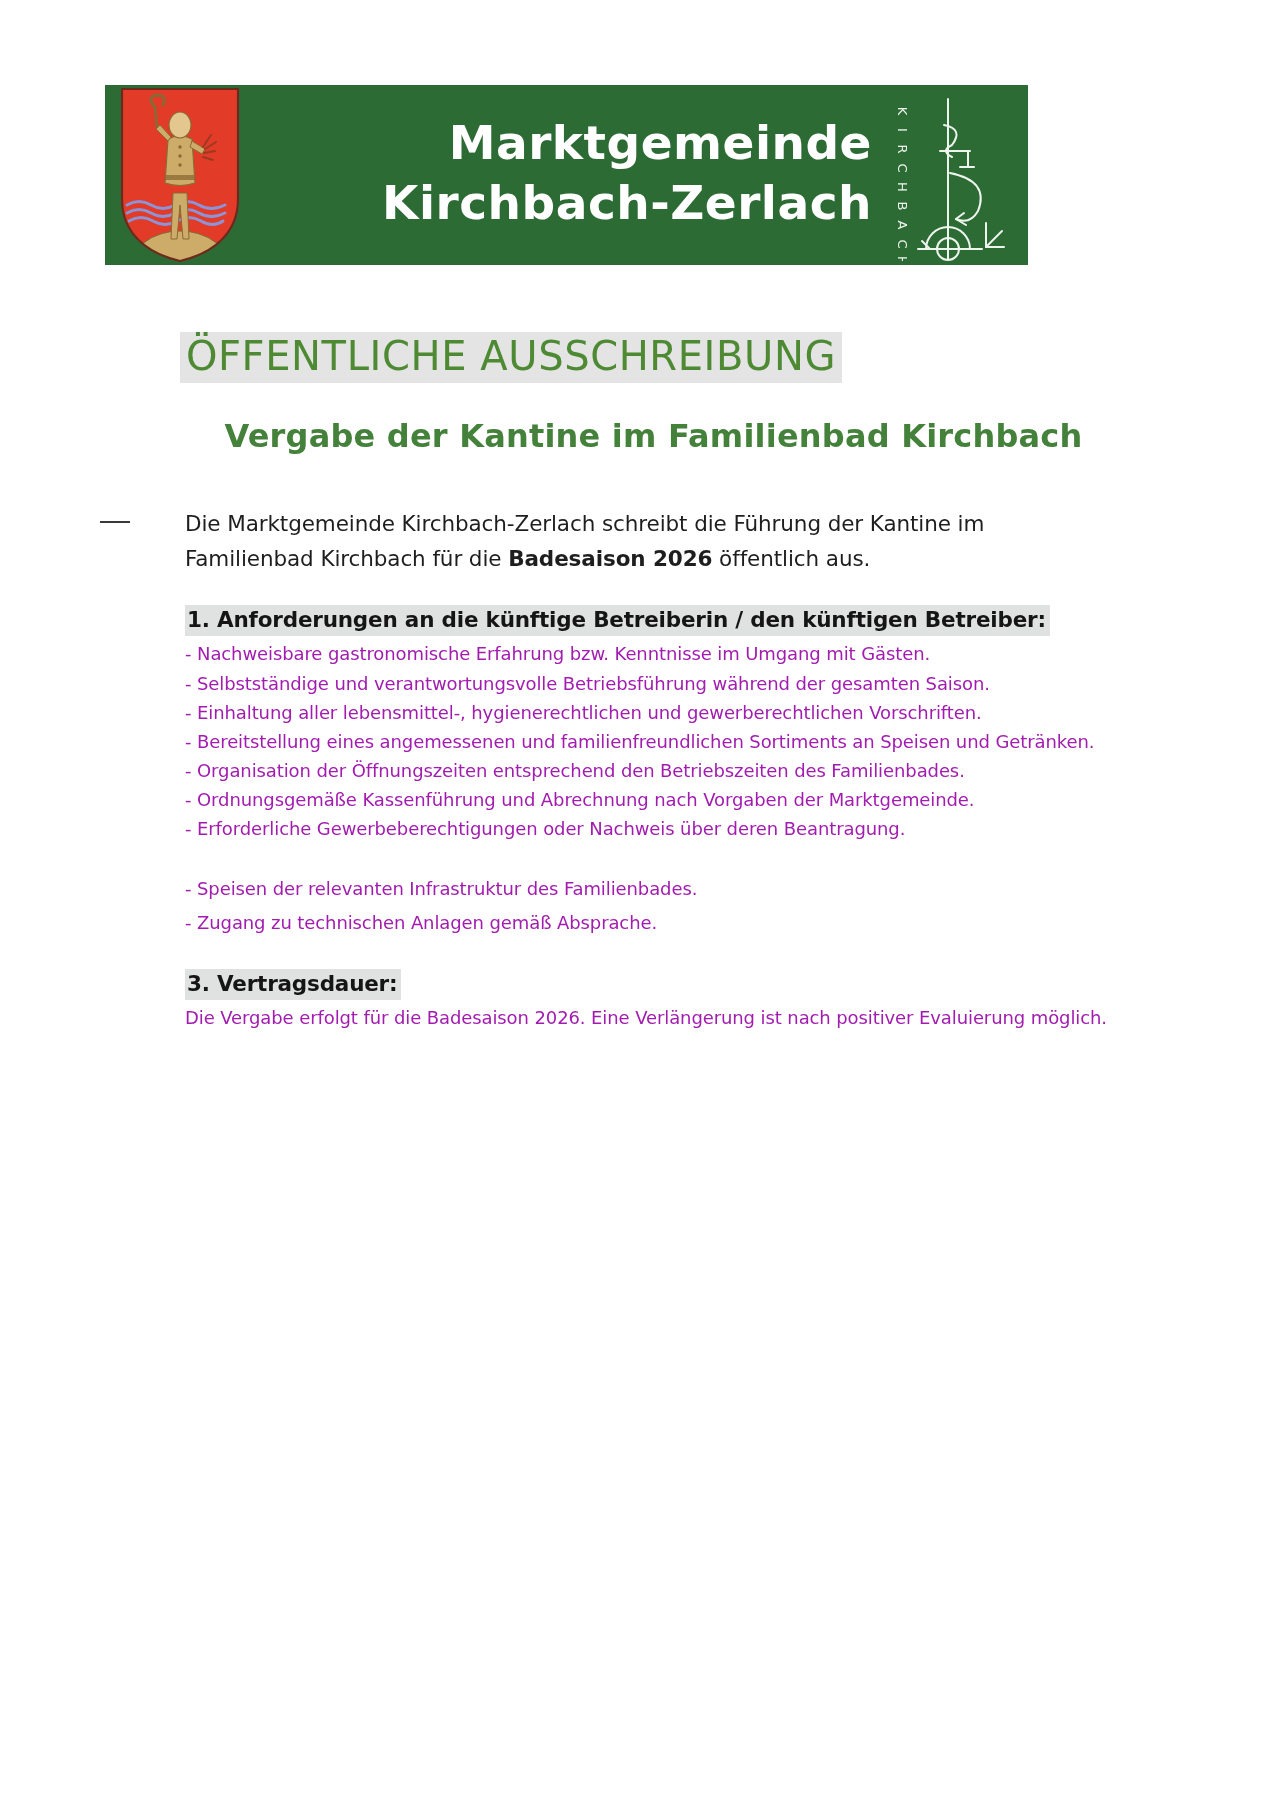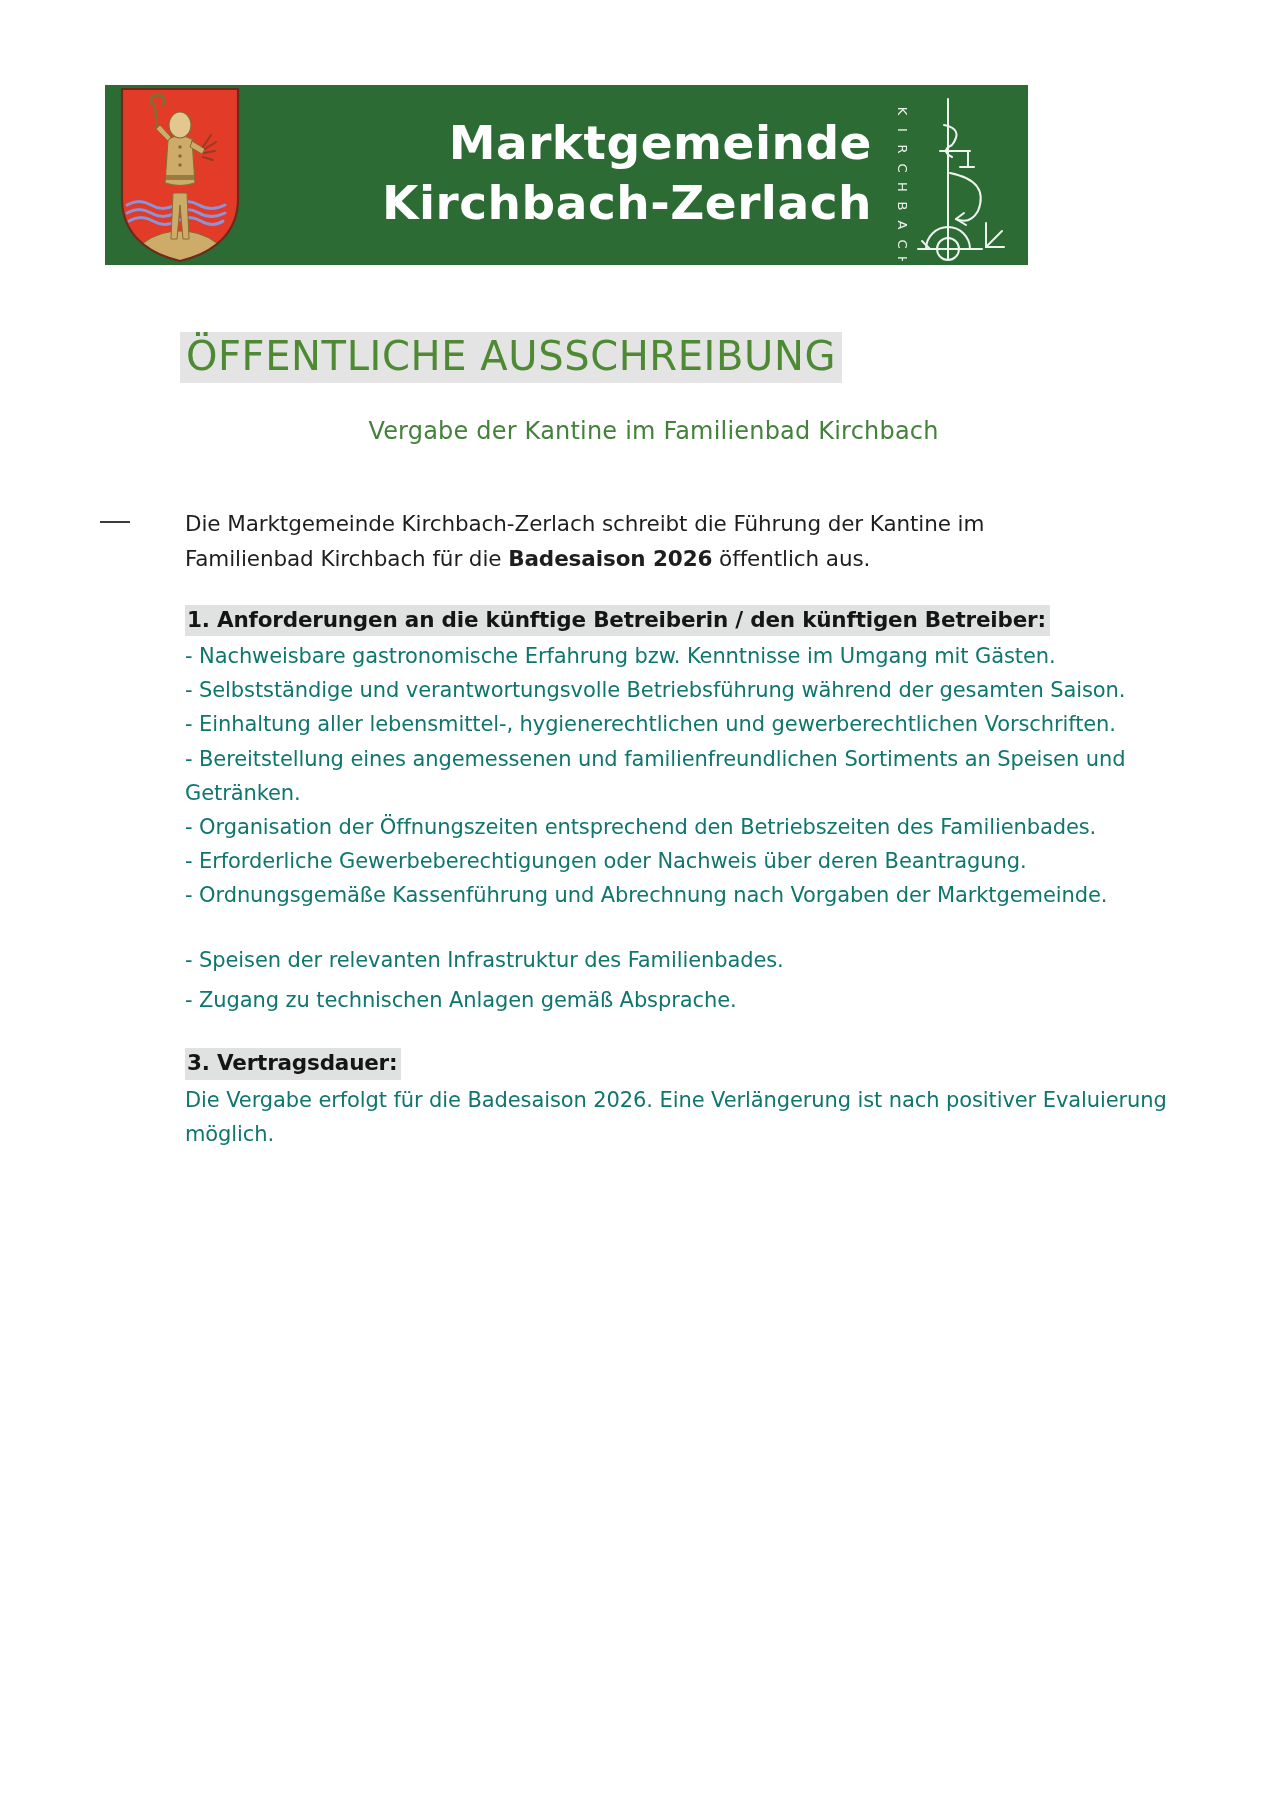--- a/index.html
+++ b/index.html
@@ -96,22 +96,22 @@
   .doc-subtitle-row {
     position: absolute;
     left: 0;
     top: 418px;
     width: 1278px;
     text-align: center;
   }
   .doc-subtitle {
     display: inline-block;
     font-family: "DejaVu Sans", sans-serif;
-    font-size: 24px;
-    font-weight: 400;
+    font-size: 32px;
+    font-weight: 700;
     color: #44813a;
     letter-spacing: 0.2px;
     line-height: 1.15;
     margin-left: 29px;
   }
 
   
   .body-area {
     position: absolute;
     left: 0;
@@ -158,22 +158,22 @@
     line-height: 1.34;
     padding: 1px 4px 2px 2px;
     letter-spacing: -0.2px;
     margin-bottom: 1px;
   }
   .section-lines {
     margin-top: 2px;
   }
   .line {
     font-family: "DejaVu Sans", sans-serif;
-    font-size: 21px;
-    color: #0f766e;
+    font-size: 18px;
+    color: #a21caf;
     line-height: 1.62;
     margin: 0;
     letter-spacing: -0.1px;
   }
   .line.spaced {
     line-height: 1.92;
   }
 </style>
 </head>
 <body>
@@ -297,22 +297,22 @@
     </div>
 
     <div class="section">
       <div class="section-heading">1. Anforderungen an die künftige Betreiberin / den künftigen Betreiber:</div>
       <div class="section-lines">
         <p class="line">- Nachweisbare gastronomische Erfahrung bzw. Kenntnisse im Umgang mit Gästen.</p>
         <p class="line">- Selbstständige und verantwortungsvolle Betriebsführung während der gesamten Saison.</p>
         <p class="line">- Einhaltung aller lebensmittel-, hygienerechtlichen und gewerberechtlichen Vorschriften.</p>
         <p class="line">- Bereitstellung eines angemessenen und familienfreundlichen Sortiments an Speisen und Getränken.</p>
         <p class="line">- Organisation der Öffnungszeiten entsprechend den Betriebszeiten des Familienbades.</p>
+        <p class="line">- Ordnungsgemäße Kassenführung und Abrechnung nach Vorgaben der Marktgemeinde.</p>
         <p class="line">- Erforderliche Gewerbeberechtigungen oder Nachweis über deren Beantragung.</p>
-        <p class="line">- Ordnungsgemäße Kassenführung und Abrechnung nach Vorgaben der Marktgemeinde.</p>
       </div>
     </div>
 
     <div class="section">
       <div class="section-lines">
         <p class="line spaced">- Speisen der relevanten Infrastruktur des Familienbades.</p>
         <p class="line spaced">- Zugang zu technischen Anlagen gemäß Absprache.</p>
       </div>
     </div>
 

